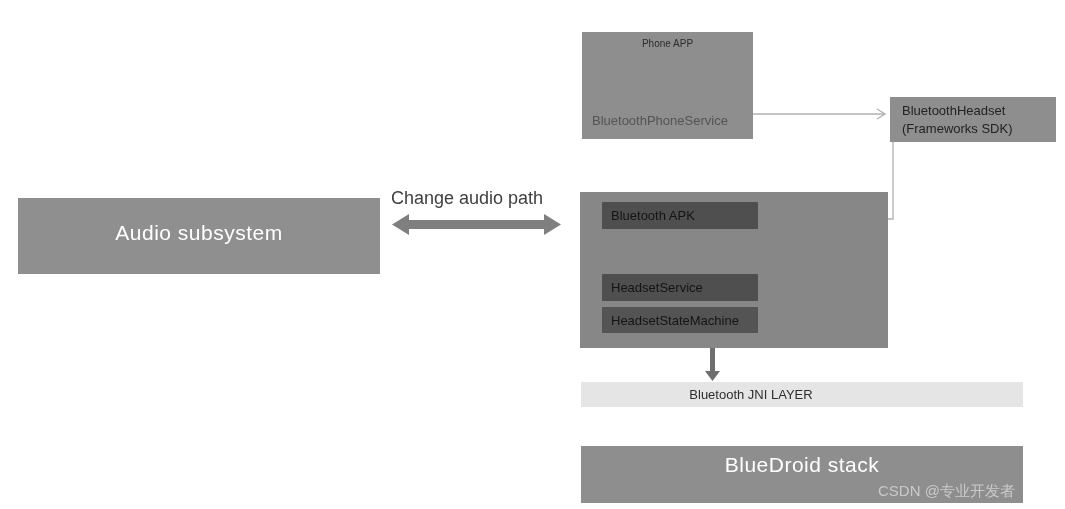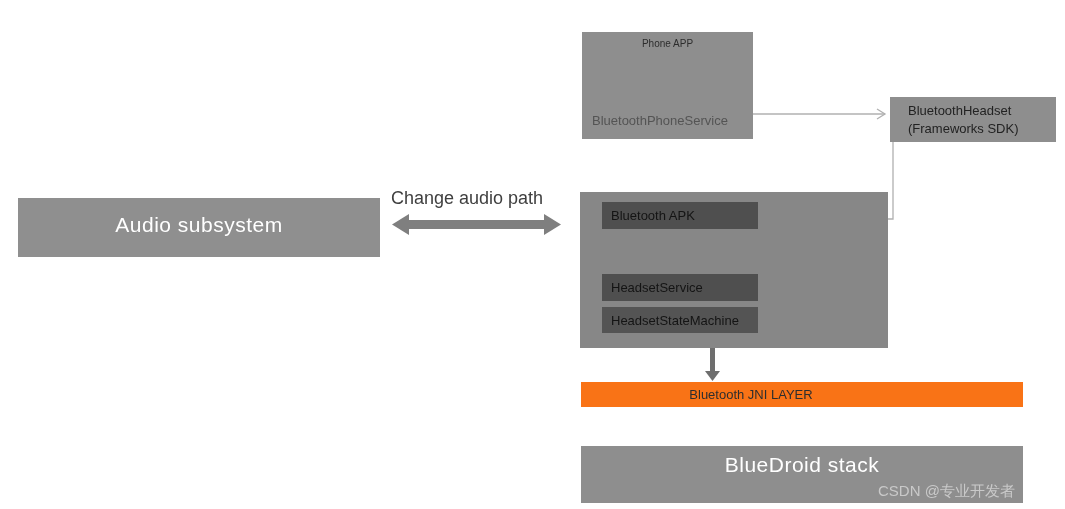--- a/index.html
+++ b/index.html
@@ -31,58 +31,58 @@
   }
   #phone-app-service {
     position: absolute; left: 10px; bottom: 11px;
     font-size: 13px; color: #545454;
   }
 
   
   #bt-headset-box {
     left: 890px; top: 97px; width: 166px; height: 45px;
     display: flex; flex-direction: column; justify-content: center;
-    padding-left: 18px; box-sizing: border-box;
+    padding-left: 12px; box-sizing: border-box;
   }
   #bt-headset-box .line {
     font-size: 13px; color: #222222; line-height: 18px;
   }
 
   
   #apk-container { left: 580px; top: 192px; width: 308px; height: 156px; background: #878787; }
   .sub-box {
     position: absolute; left: 22px; width: 156px; height: 27px;
     background: #4f4f4f;
     display: flex; align-items: center;
     padding-left: 9px; box-sizing: border-box;
     font-size: 13px; color: #141414;
   }
   #sub-box-apk     { top: 10px; }
   #sub-box-service { top: 82px; }
   #sub-box-state   { top: 115px; height: 26px; background: #545454; }
 
   
   #audio-box {
-    left: 18px; top: 198px; width: 362px; height: 59px;
+    left: 18px; top: 198px; width: 362px; height: 76px;
     background: #8f8f8f;
     display: flex; align-items: center; justify-content: center;
   }
   #audio-box .big-label { margin-bottom: 6px; }
   .big-label {
     font-size: 21px; color: #ffffff; letter-spacing: 0.5px;
   }
 
   
   #change-path-label {
     left: 391px; top: 188px; width: 185px;
     font-size: 18px; color: #3f3f3f; white-space: nowrap;
   }
 
   
-  #jni-bar { left: 581px; top: 382px; width: 442px; height: 25px; background: #f97316; }
+  #jni-bar { left: 581px; top: 382px; width: 442px; height: 25px; background: #e5e5e5; }
   #jni-label {
     position: absolute; left: 0; top: 0; width: 340px; height: 25px;
     display: flex; align-items: center; justify-content: center;
     font-size: 13px; color: #2e2e2e;
   }
 
   
   #bluedroid-box {
     left: 581px; top: 446px; width: 442px; height: 57px;
     background: #8e8e8e; text-align: center;

